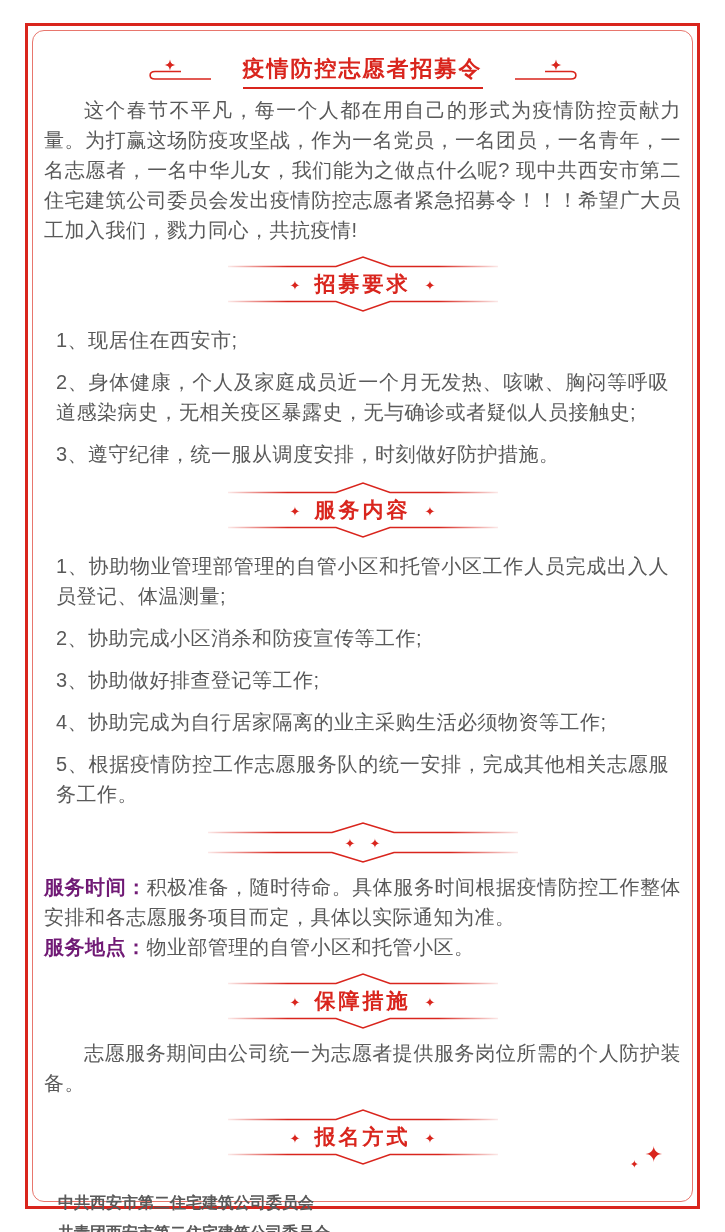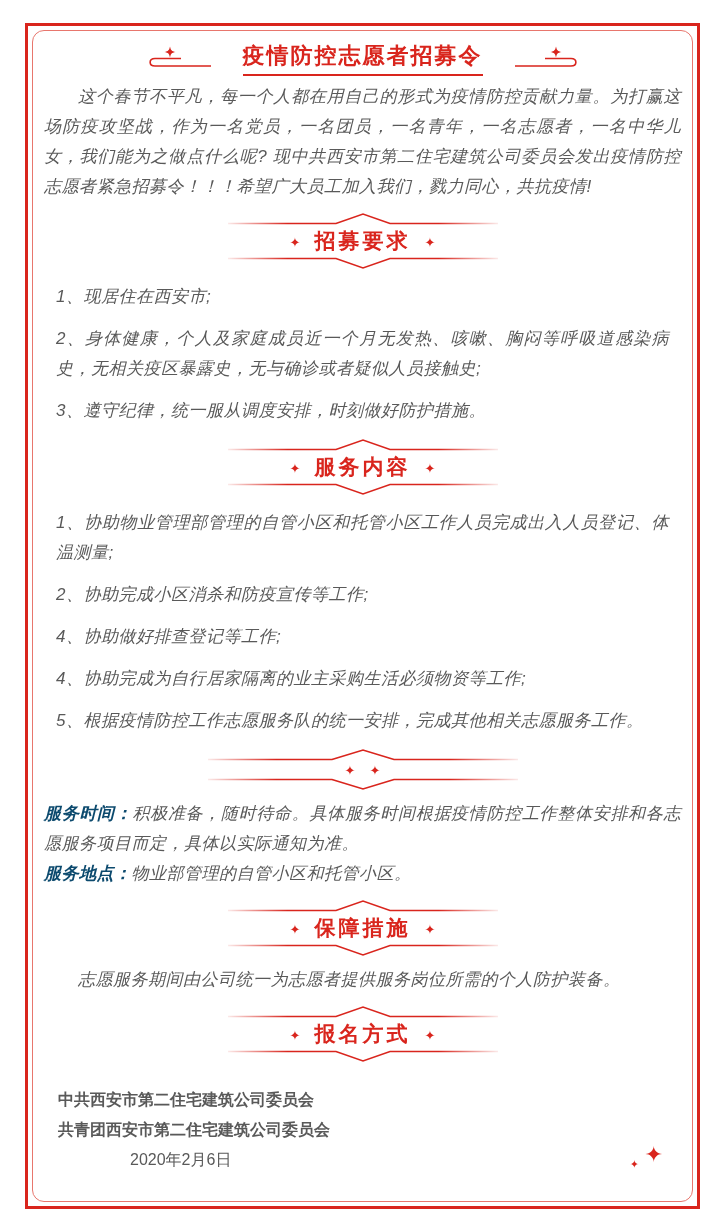--- a/index.html
+++ b/index.html
@@ -10,48 +10,48 @@
   }
   .frame{
     position:absolute;left:25px;top:23px;right:25px;bottom:23px;
     border:3px solid #d9251d;background:#fff;
   }
   .inner-line{
     position:absolute;inset:4px;border:1px solid #e8766d;border-radius:12px;
     pointer-events:none;
   }
   .content{
-    position:absolute;inset:0;padding:17px 16px 0 16px;box-sizing:border-box;
+    position:absolute;inset:0;padding:30px 16px 0 16px;box-sizing:border-box;
   }
   
   .title-row{display:flex;align-items:center;justify-content:center;gap:26px;margin-bottom:4px;}
   .page-title{
     color:#d9251d;font-weight:bold;font-size:22px;letter-spacing:2px;
     border-bottom:2px solid #d9251d;padding-bottom:5px;line-height:1.2;
   }
   .orn svg{display:block;}
   
   p{margin:0;}
-  .body-text{font-size:17px;line-height:30px;letter-spacing:0.5px;text-align:justify;font-style:italic;}
+  .body-text{font-size:20px;line-height:30px;letter-spacing:0.5px;text-align:justify;}
   .indent{text-indent:2em;}
   .intro{margin-top:6px;}
   
   .sec-hdr{width:270px;margin:10px auto 8px auto;text-align:center;}
   .sec-hdr.wide{width:310px;}
   .chev{height:13px;width:100%;}
   .chev svg{width:100%;height:13px;display:block;}
   .hdr-row{
     display:flex;align-items:center;justify-content:center;gap:14px;
     color:#d9251d;font-weight:bold;font-size:21px;letter-spacing:3px;
     padding:2px 0;
   }
   .diamond{font-size:13px;letter-spacing:0;line-height:1;transform:translateY(1px);}
   
   .plist p{margin:12px;}
-  .red-label{color:#0c4a6e;font-weight:bold;}
+  .red-label{color:#701a75;font-weight:bold;}
   .contact{font-weight:bold;color:#3a3a3a;}
   
   .footer{margin-top:22px;font-size:16px;line-height:30px;}
   .footer .org{padding-left:14px;font-weight:bold;}
   .footer .date{padding-left:86px;}
   .sparkle{position:absolute;color:#d9251d;line-height:1;}
   .sparkle.big{right:34px;bottom:40px;font-size:22px;}
   .sparkle.small{right:58px;bottom:36px;font-size:11px;}
 </style>
 </head>
@@ -149,21 +149,21 @@
                 <stop offset="1" stop-color="#d9251d" stop-opacity="0.1"></stop>
               </linearGradient>
             </defs>
             <path d="M0,1.5 H104 L130,11 L156,1.5 H260" fill="none" stroke="url(#chevGrad3)" stroke-width="1.6"></path>
           </svg>
         </div>
     </div>
     <div class="plist">
       <p class="body-text">1、协助物业管理部管理的自管小区和托管小区工作人员完成出入人员登记、体温测量;</p>
       <p class="body-text">2、协助完成小区消杀和防疫宣传等工作;</p>
-      <p class="body-text">4、协助做好排查登记等工作;</p>
+      <p class="body-text">3、协助做好排查登记等工作;</p>
       <p class="body-text">4、协助完成为自行居家隔离的业主采购生活必须物资等工作;</p>
       <p class="body-text">5、根据疫情防控工作志愿服务队的统一安排，完成其他相关志愿服务工作。</p>
     </div>
 
     <div class="sec-hdr wide">
       <div class="chev">
           <svg viewBox="0 0 260 13" preserveAspectRatio="none">
             <defs>
               <linearGradient id="chevGrad4" x1="0" y1="0" x2="1" y2="0">
                 <stop offset="0" stop-color="#d9251d" stop-opacity="0.1"></stop>

